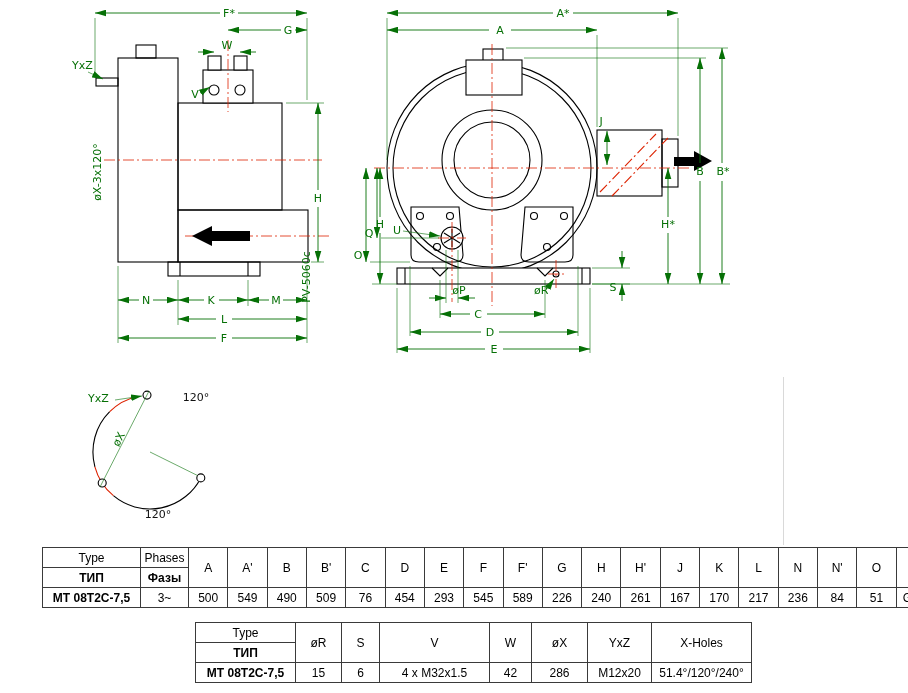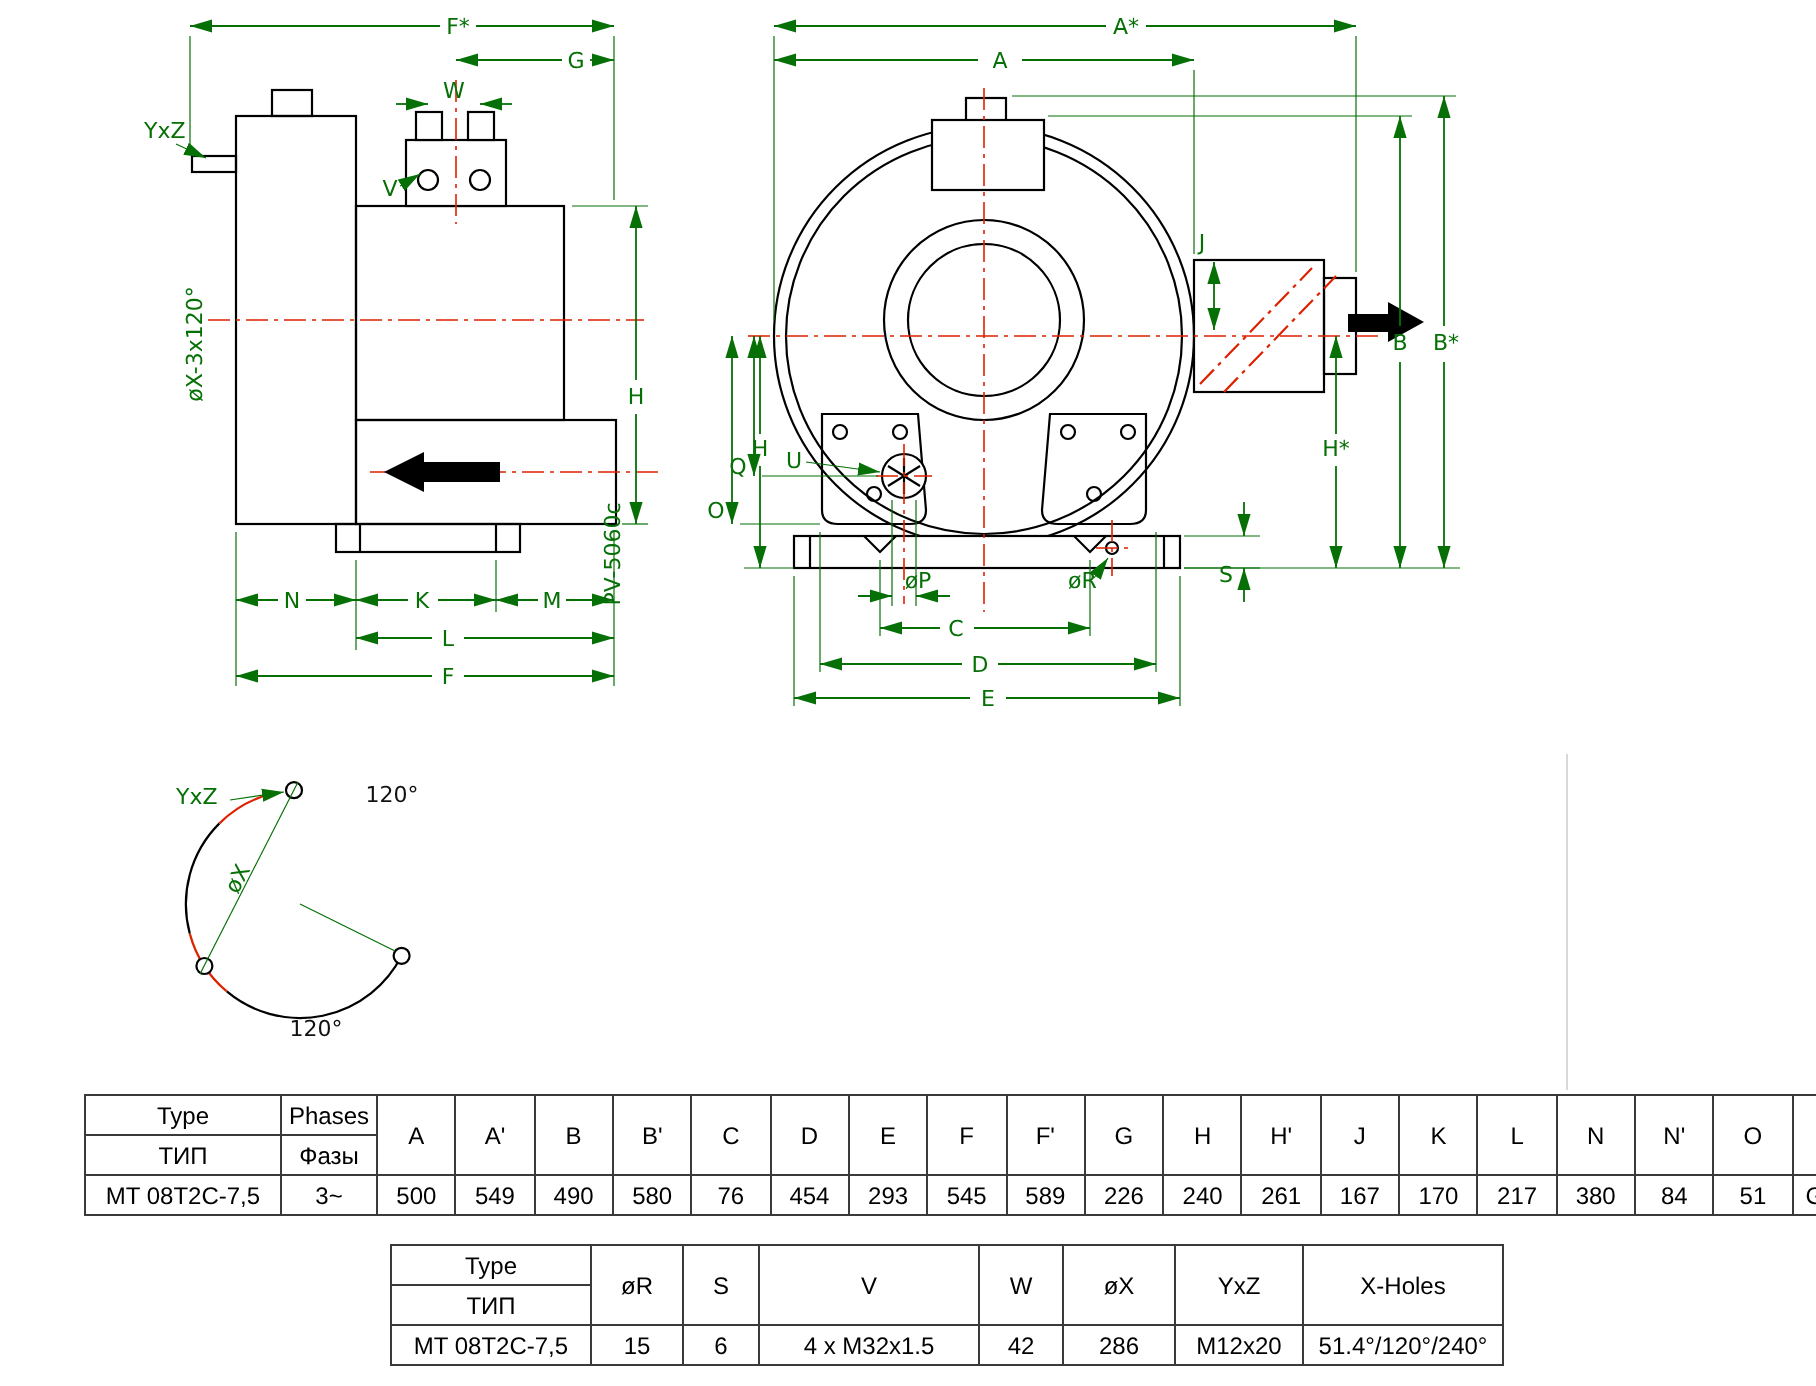--- a/index.html
+++ b/index.html
@@ -12,21 +12,21 @@
   .dl{stroke:#067006;stroke-width:0.9;fill:none;}
   .xl{stroke:#067006;stroke-width:0.6;fill:none;}
   .ms{marker-start:url(#arw);}
   .me{marker-end:url(#arw);}
   .dt{font-family:"DejaVu Sans",sans-serif;font-size:11px;fill:#067006;}
   .bt{font-family:"DejaVu Sans",sans-serif;font-size:11px;fill:#111;}
   table{border-collapse:collapse;position:absolute;table-layout:fixed;background:#fff;margin-left:35px;}
   th,td{border:1px solid #3a3a3a;font-size:12px;font-weight:normal;text-align:center;padding:0 1px;height:19px;white-space:nowrap;overflow:hidden;font-family:"Liberation Sans",sans-serif;}
   .t1{left:7px;top:547px;width:894px;}
   .t2{left:160px;top:622px;width:556px;}
-  .bold{font-weight:normal;}
+  .bold{font-weight:bold;}
   #foldline{position:absolute;left:783px;top:377px;width:1px;height:168px;background:#d9d9d9;}
 </style>
 </head>
 <body>
 
 <svg width="908" height="545" viewBox="0 0 908 545">
   <defs>
     <marker id="arw" viewBox="0 0 10 6" markerWidth="11" markerHeight="7" refX="10" refY="3" orient="auto-start-reverse" markerUnits="userSpaceOnUse">
       <path d="M0,0 L10,3 L0,6 Z" fill="#067006"></path>
     </marker>
@@ -296,33 +296,33 @@
   <tr>
     <th class="bold">ТИП</th>
     <th class="bold">Фазы</th>
   </tr>
   <tr>
     <td class="bold">MT 08T2C-7,5</td>
     <td>3~</td>
     <td>500</td>
     <td>549</td>
     <td>490</td>
-    <td>580</td>
+    <td>509</td>
     <td>76</td>
     <td>454</td>
     <td>293</td>
     <td>545</td>
     <td>589</td>
     <td>226</td>
     <td>240</td>
     <td>261</td>
     <td>167</td>
     <td>170</td>
     <td>217</td>
-    <td>380</td>
+    <td>236</td>
     <td>84</td>
     <td>51</td>
     <td>G2½</td>
   </tr>
 </tbody>
   </table>
 
 <table class="t2">
   <colgroup>
     <col style="width:100px">

